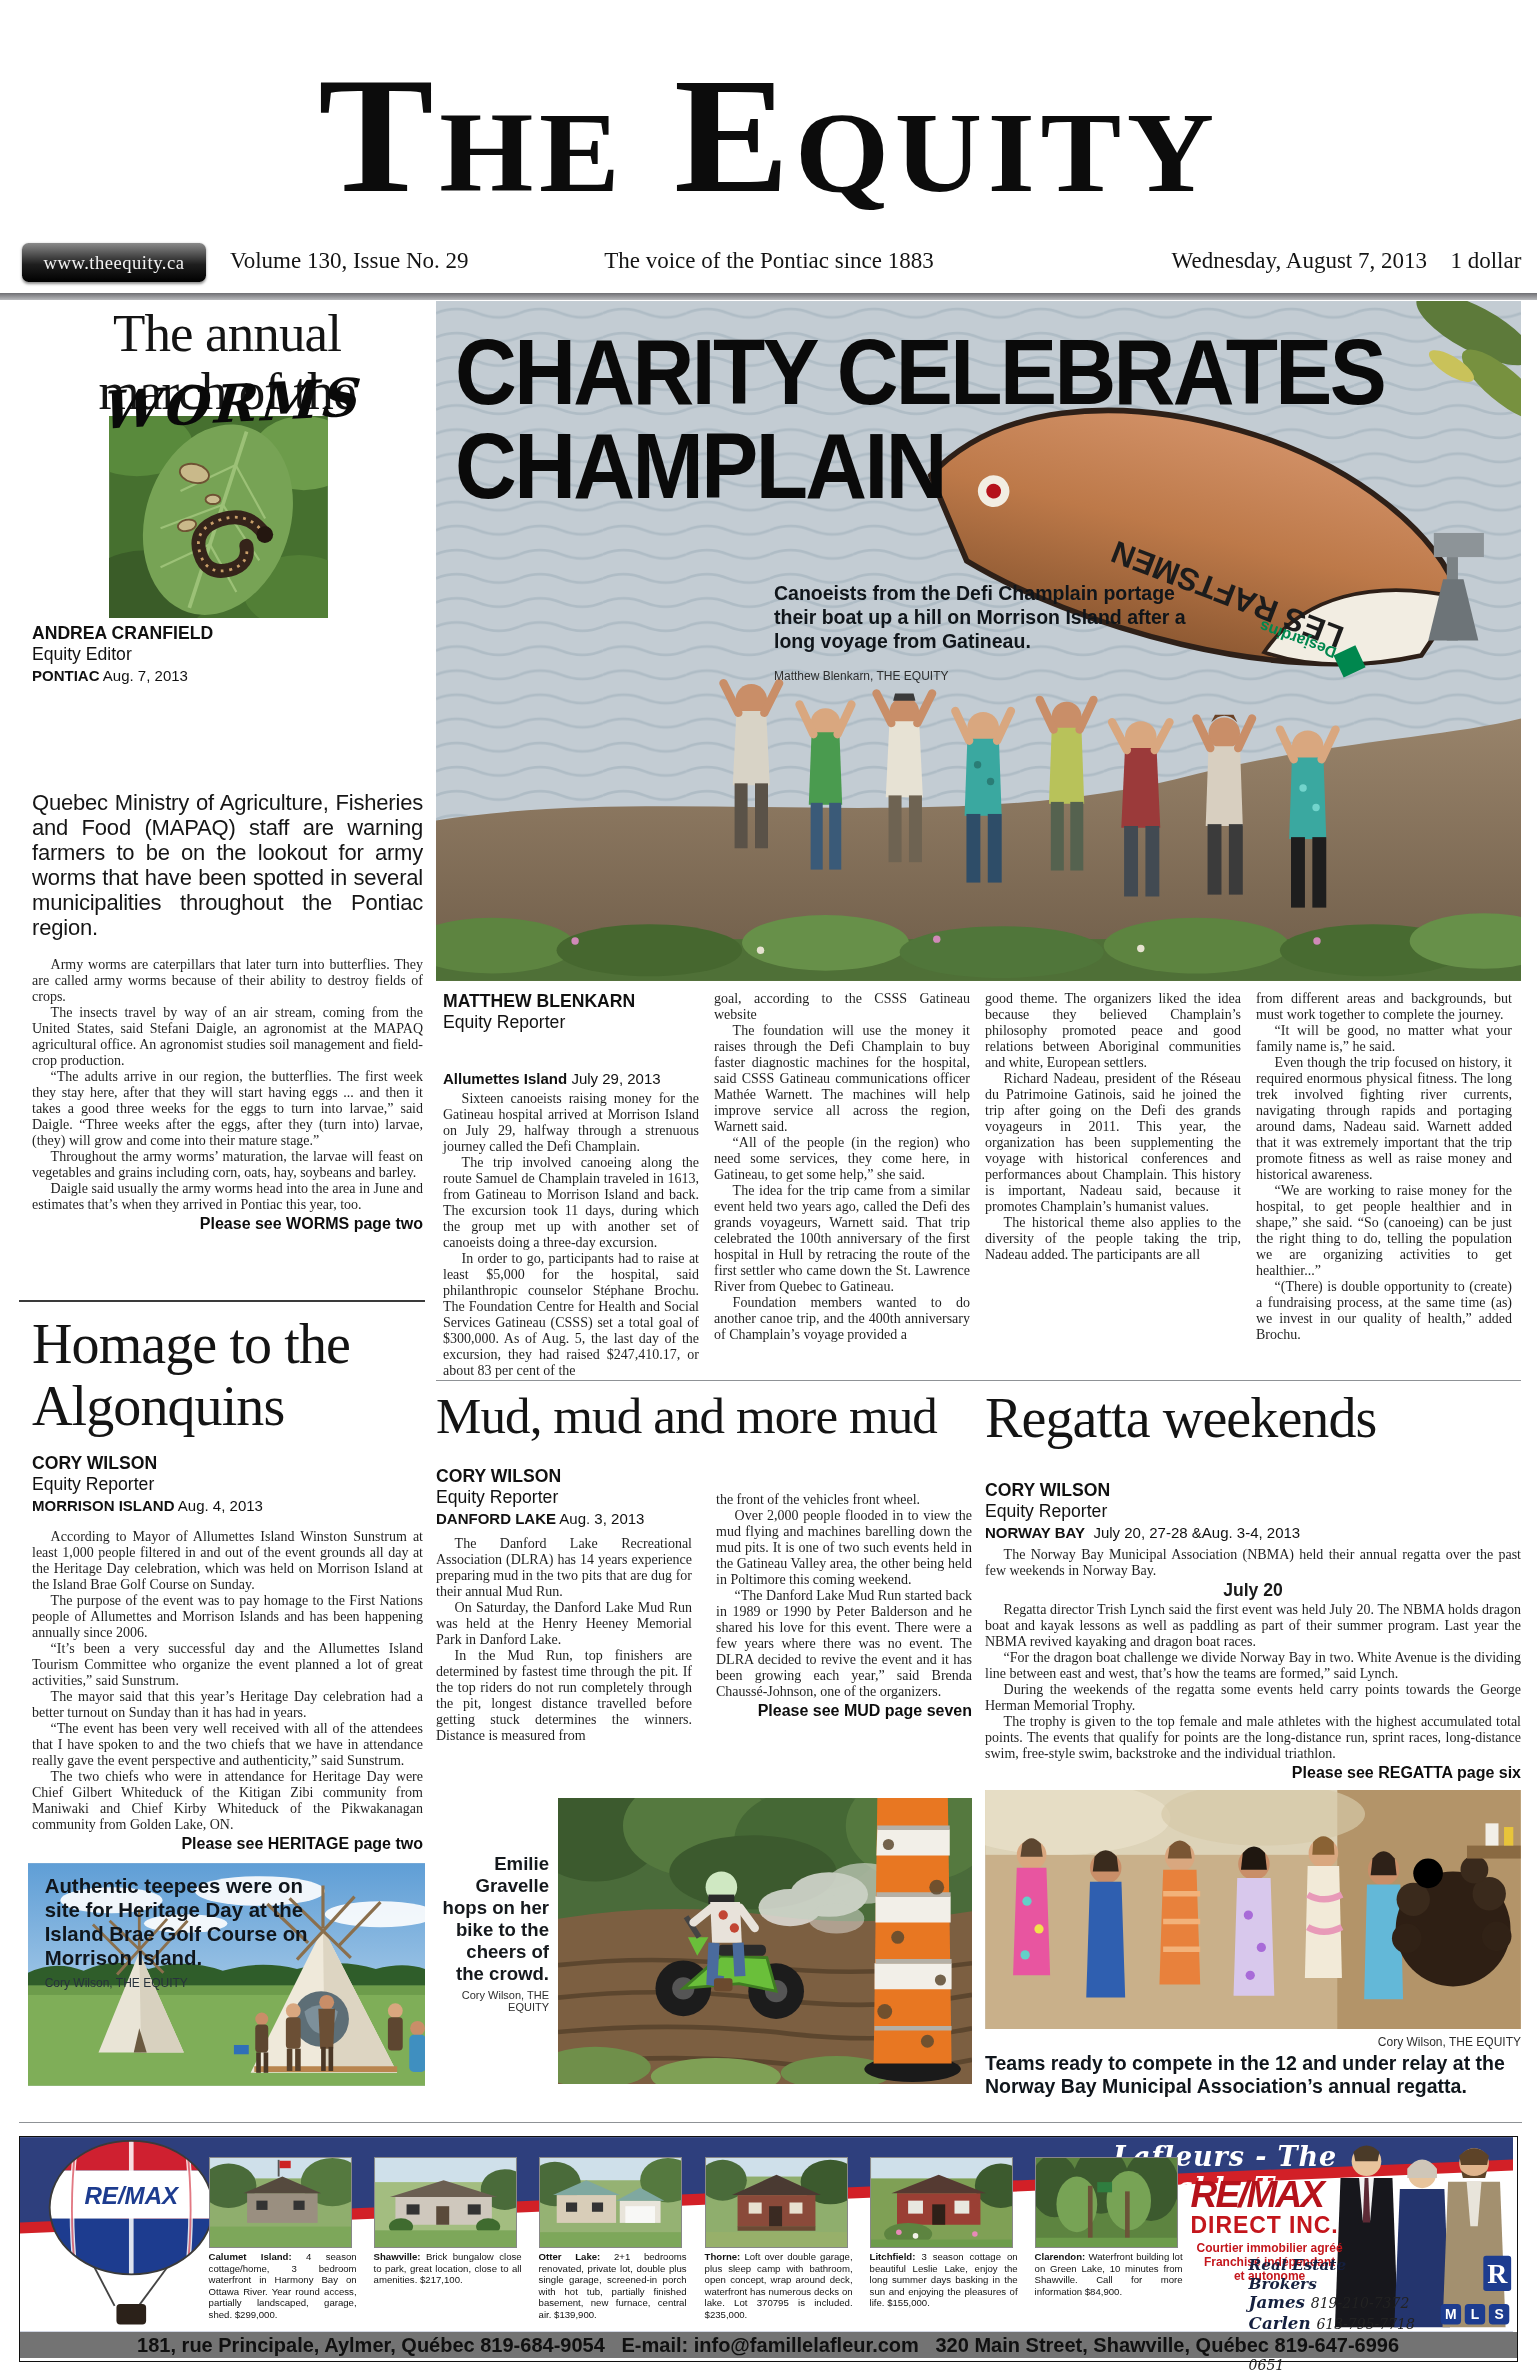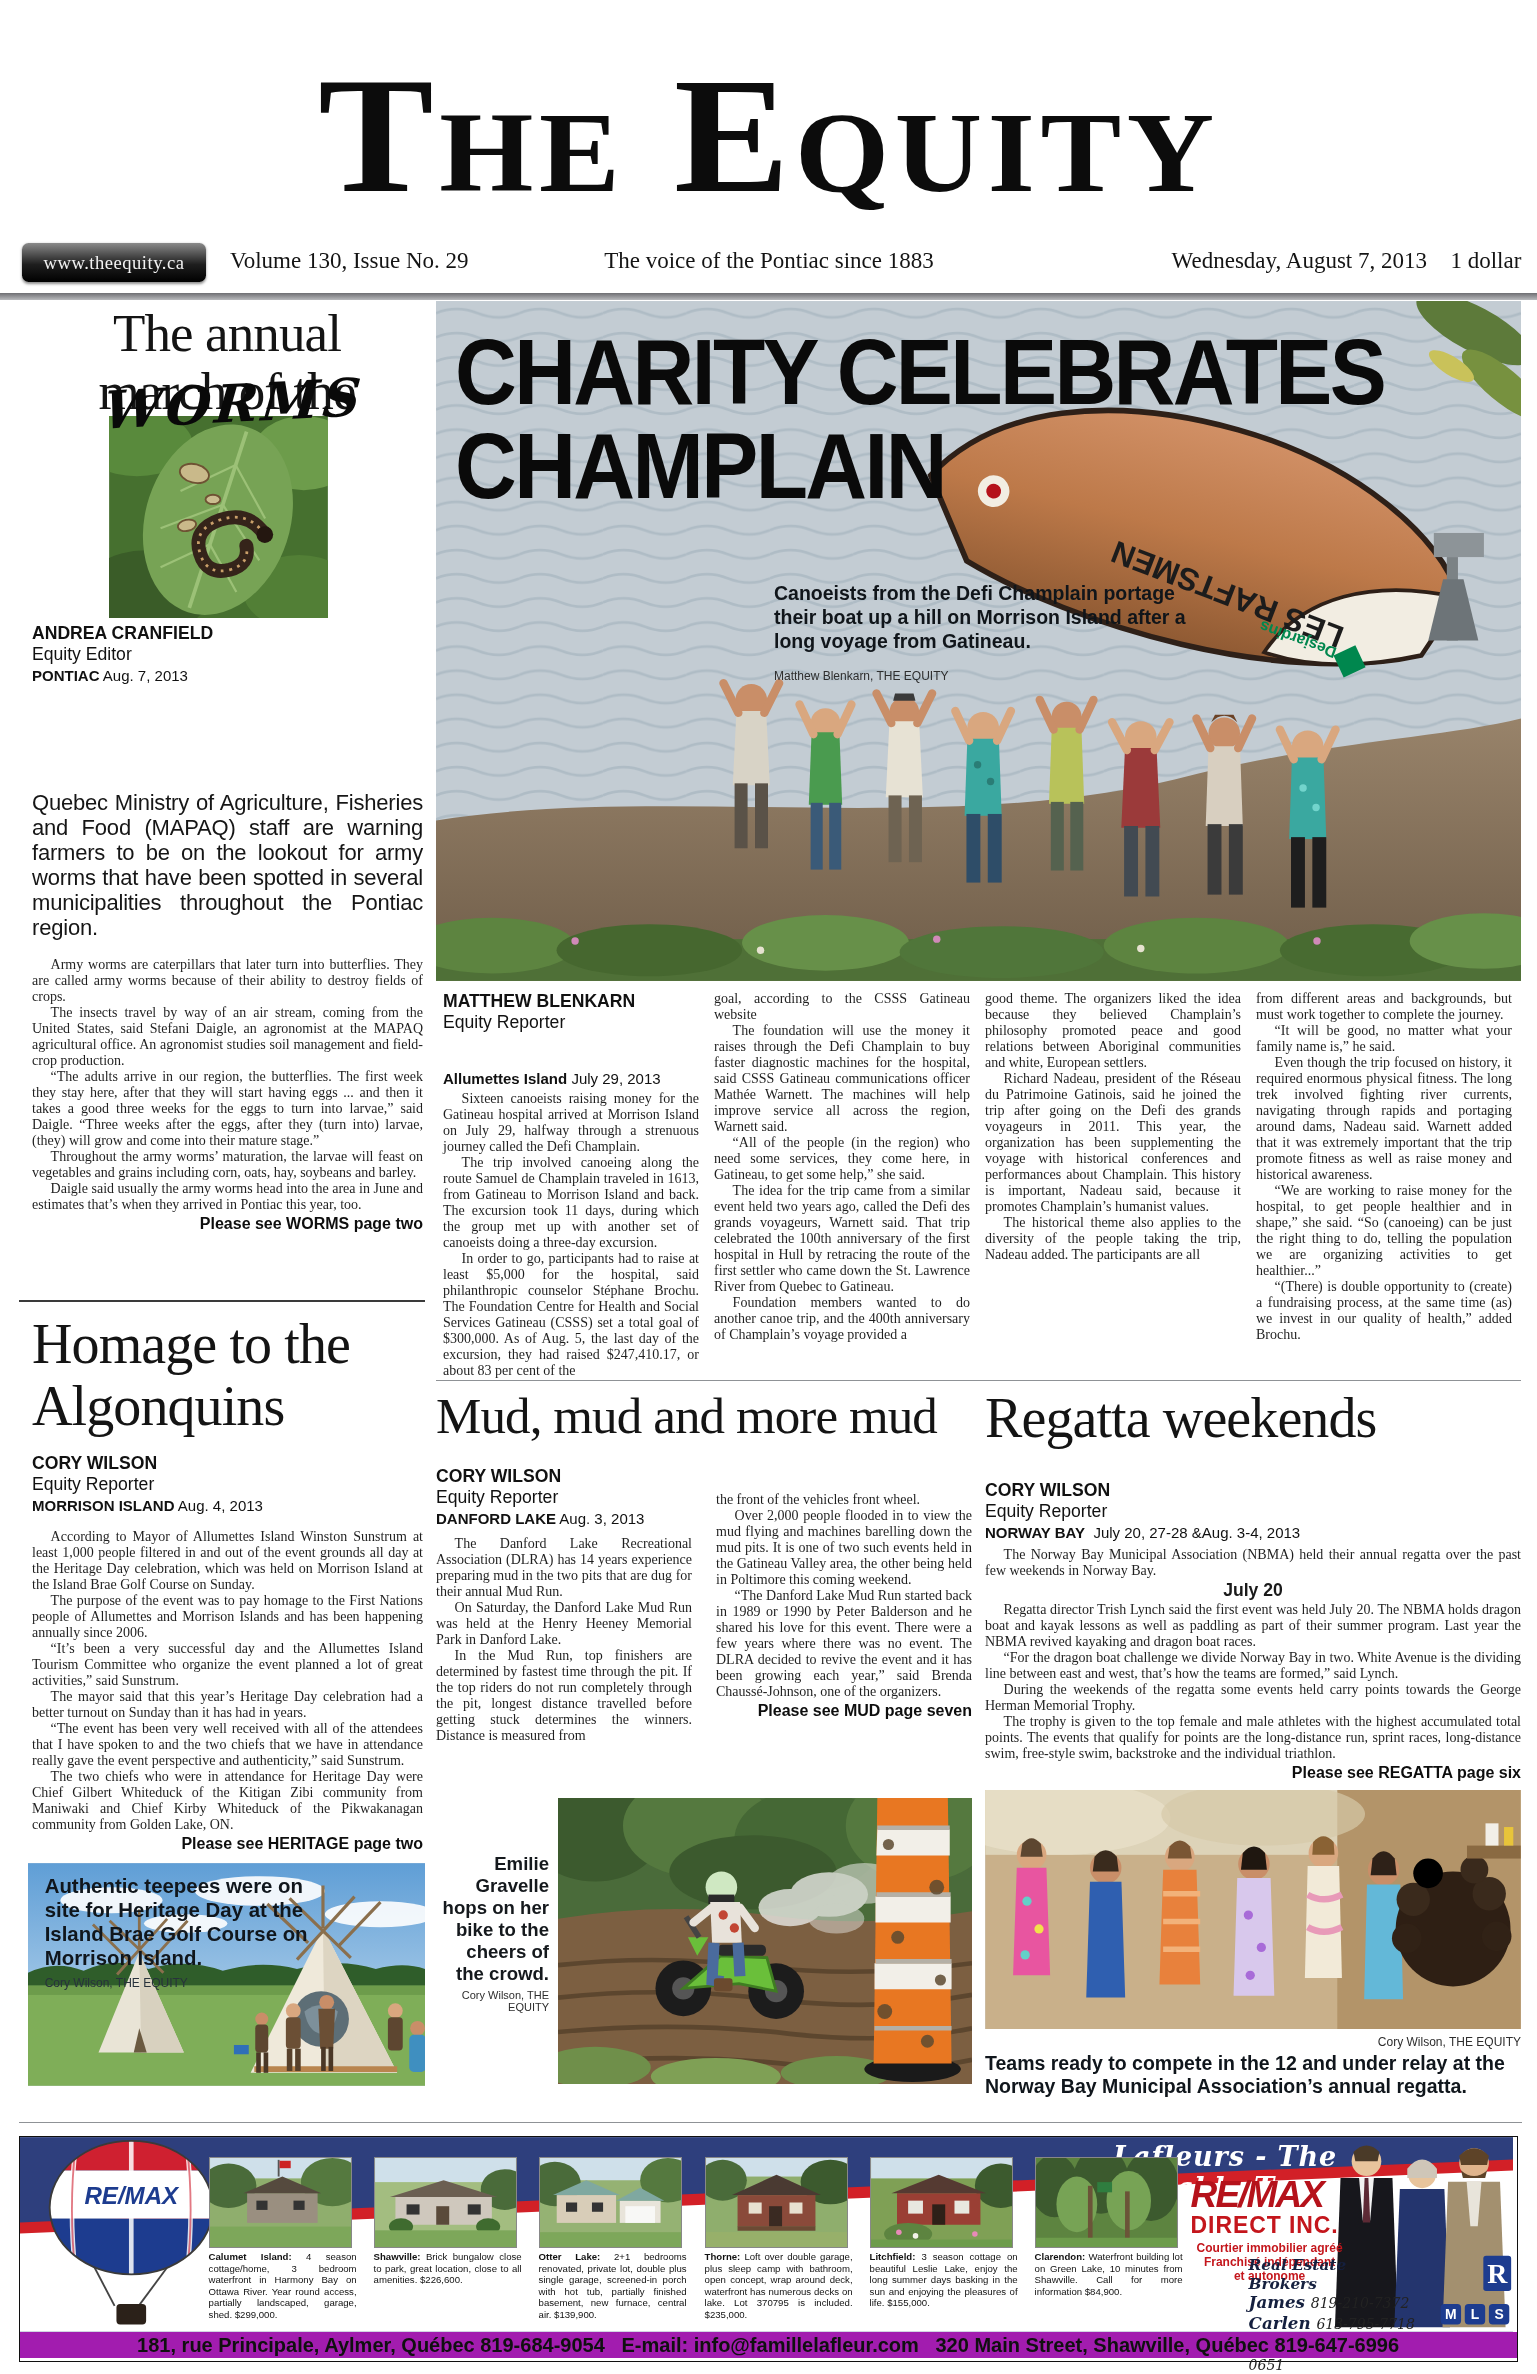--- a/index.html
+++ b/index.html
@@ -50,21 +50,21 @@
   .listing .ph{width:141px;height:89px;border:0.9px solid #888;overflow:hidden;background:#9db87a;}
   .listing p{margin:2.8px 0 0 0;font:9.6px/11.5px "Liberation Sans",sans-serif;color:#111;text-align:justify;}
   .listing p b{font-weight:700;}
   .remax-name{font:italic 900 37px/37px "Liberation Sans",sans-serif;color:#b5121b;letter-spacing:-1.9px;}
   .remax-sub{font:700 23px/25px "Liberation Sans",sans-serif;color:#c4161c;letter-spacing:0.9px;}
   .remax-lines{font:700 12px/14px "Liberation Sans",sans-serif;color:#c4161c;}
   .brokers{font-family:"DejaVu Serif",serif;font-style:italic;color:#15203f;}
   .brokers .ttl{font-size:15.3px;font-weight:700;line-height:18.6px;}
   .brokers .row{font-size:16.7px;line-height:19.5px;font-weight:700;}
   .brokers .row .ph2{font-size:14px;font-weight:400;color:#222;}
-  .ad-footer{position:absolute;left:0;top:195px;width:100%;height:26px;background:#a21caf;
+  .ad-footer{position:absolute;left:0;top:195px;width:100%;height:26px;background:#737373;
     font:700 20px/26px "Liberation Sans",sans-serif;text-align:center;color:#101010;}
 </style>
 </head>
 <body>
 
 <div class="abs masthead-title">The Equity</div>
 <div class="abs info-bar">
   <div class="abs url-btn">www.theequity.ca</div>
   <div class="abs info-vol">Volume 130, Issue No. 29</div>
   <div class="abs info-tag">The voice of the Pontiac since 1883</div>
@@ -631,21 +631,21 @@
           <ellipse cx="140" cy="34" rx="26" ry="22" fill="#4a6b3a"></ellipse>
           <rect x="22" y="42" width="104" height="30" fill="#cfc8bd"></rect>
           <polygon points="16,42 74,24 132,42" fill="#6b5f52"></polygon>
           <rect x="66" y="52" width="14" height="20" fill="#5a4a3a"></rect>
           <rect x="34" y="50" width="14" height="11" fill="#333"></rect>
           <rect x="100" y="50" width="14" height="11" fill="#333"></rect>
           <ellipse cx="28" cy="74" rx="13" ry="9" fill="#3f6b2f"></ellipse>
           <ellipse cx="122" cy="74" rx="13" ry="9" fill="#3f6b2f"></ellipse>
           <rect y="78" width="152" height="18" fill="#7da75a"></rect>
         </svg></div>
-    <p><b>Shawville:</b> <span>Brick bungalow close to park, great location, close to all amenities. $226,600.</span></p>
+    <p><b>Shawville:</b> <span>Brick bungalow close to park, great location, close to all amenities. $217,100.</span></p>
   </div>
   <div class="listing" style="left:519px;top:20.4px;">
     <div class="ph"><svg width="141" height="89" viewBox="0 0 152 96">
           <rect width="152" height="96" fill="#95b273"></rect>
           <rect width="152" height="24" fill="#cfe0ea"></rect>
           <ellipse cx="16" cy="28" rx="28" ry="24" fill="#4a6b3a"></ellipse>
           <ellipse cx="138" cy="24" rx="30" ry="24" fill="#55793f"></ellipse>
           <rect x="18" y="40" width="64" height="30" fill="#d8cdb8"></rect>
           <polygon points="14,40 50,24 86,40" fill="#7fa8a0"></polygon>
           <rect x="86" y="46" width="44" height="24" fill="#e8e4da"></rect>

